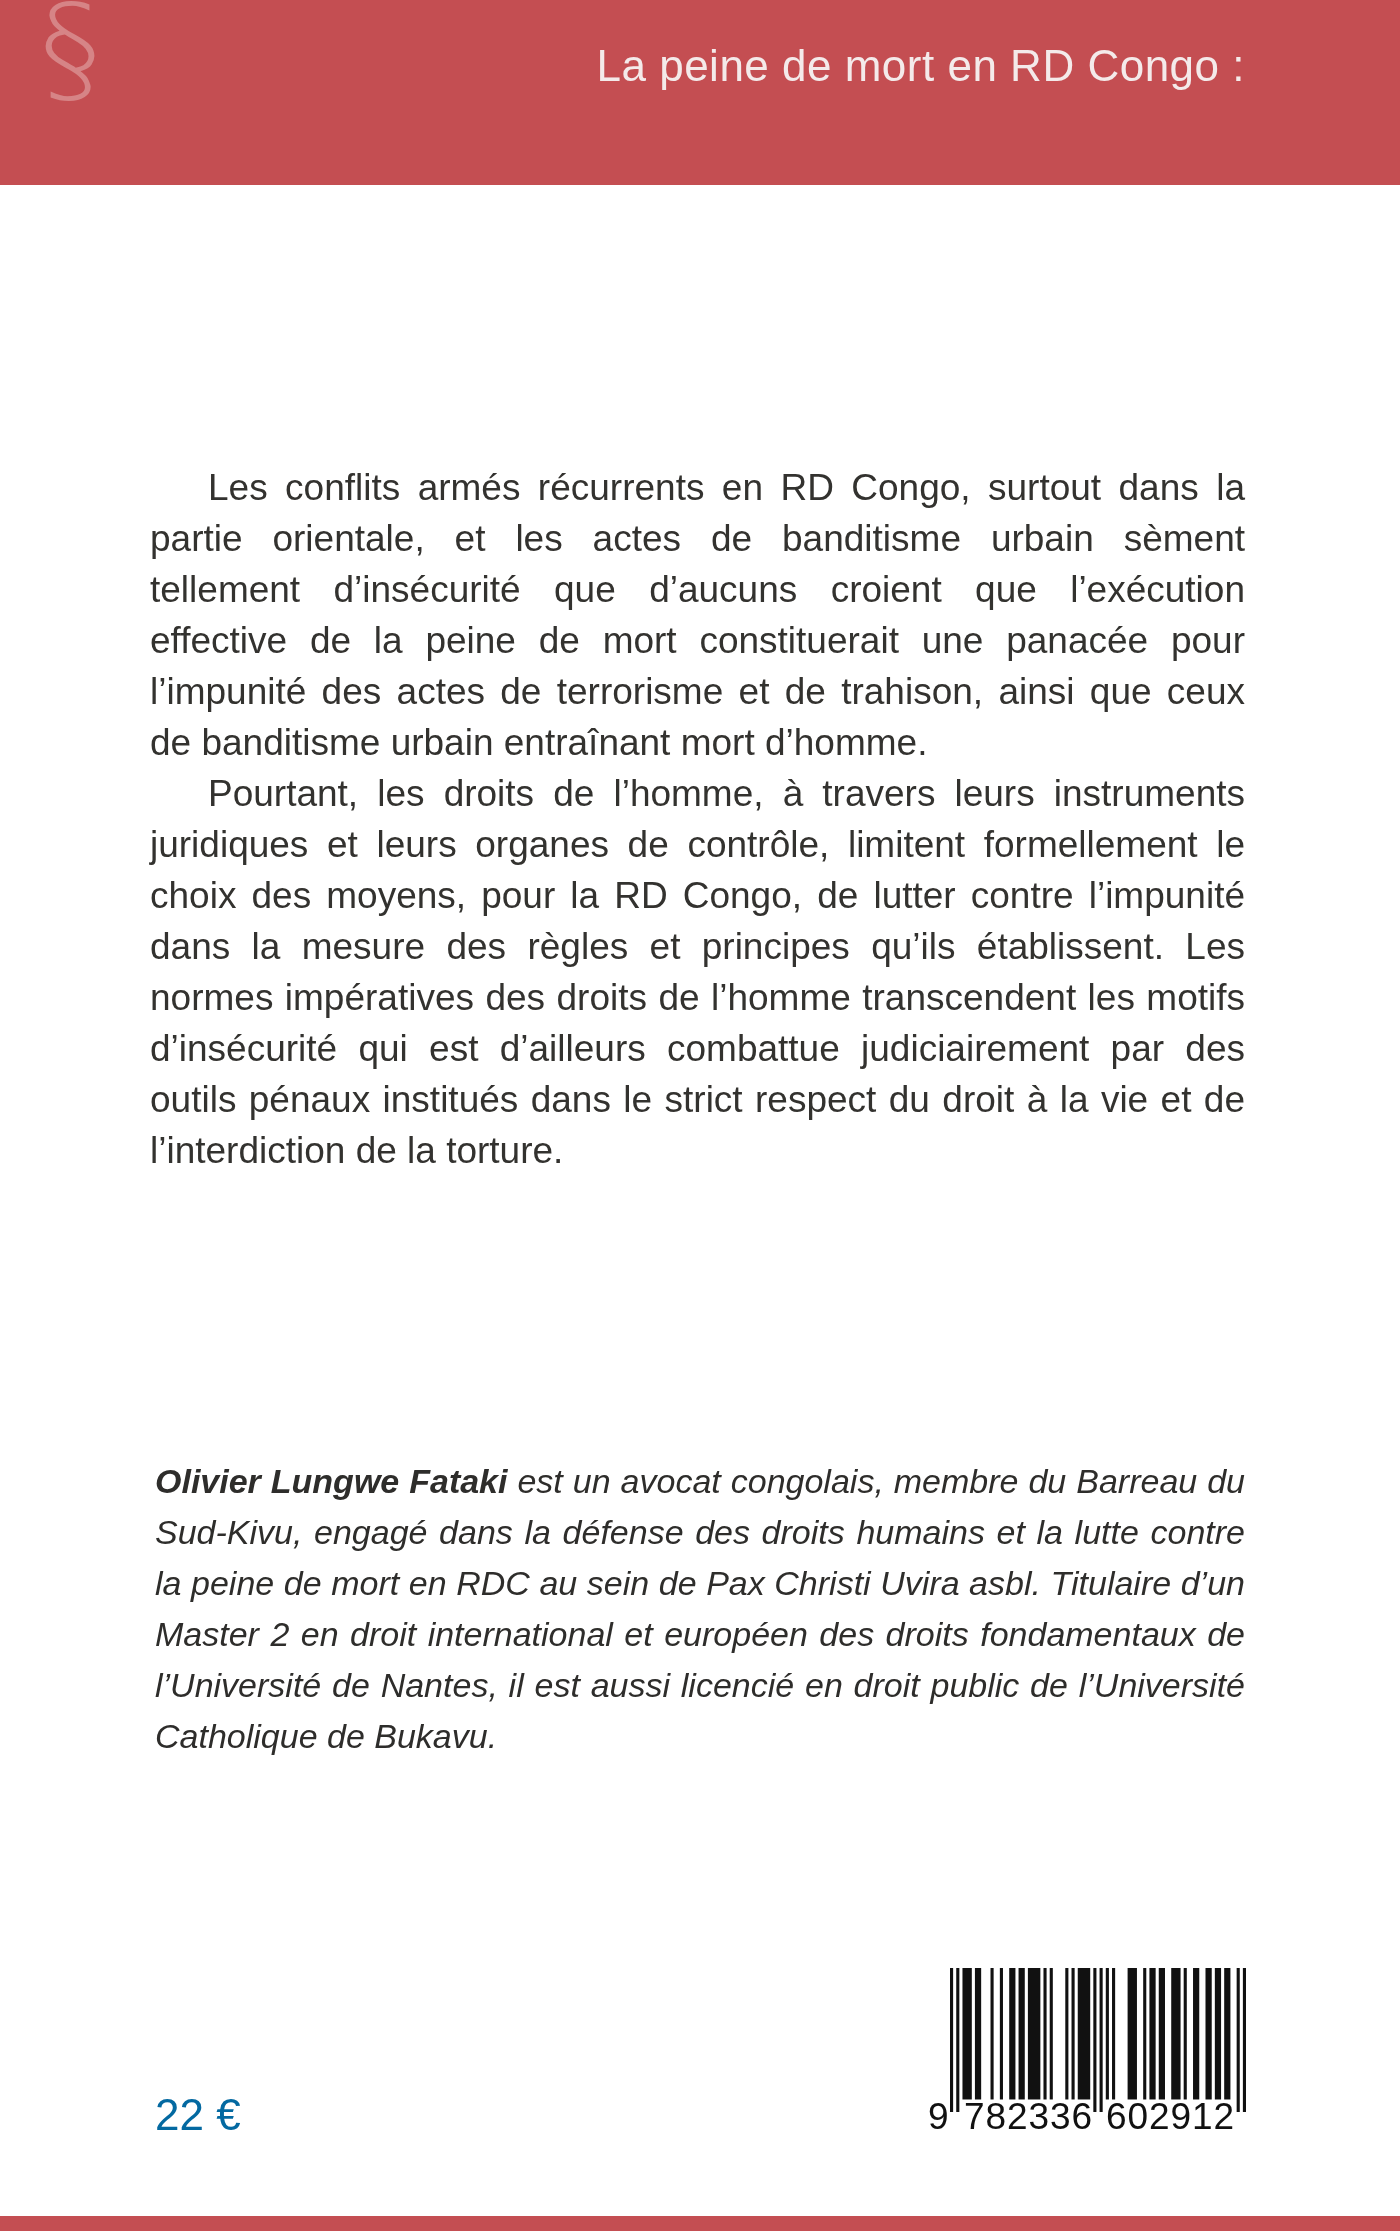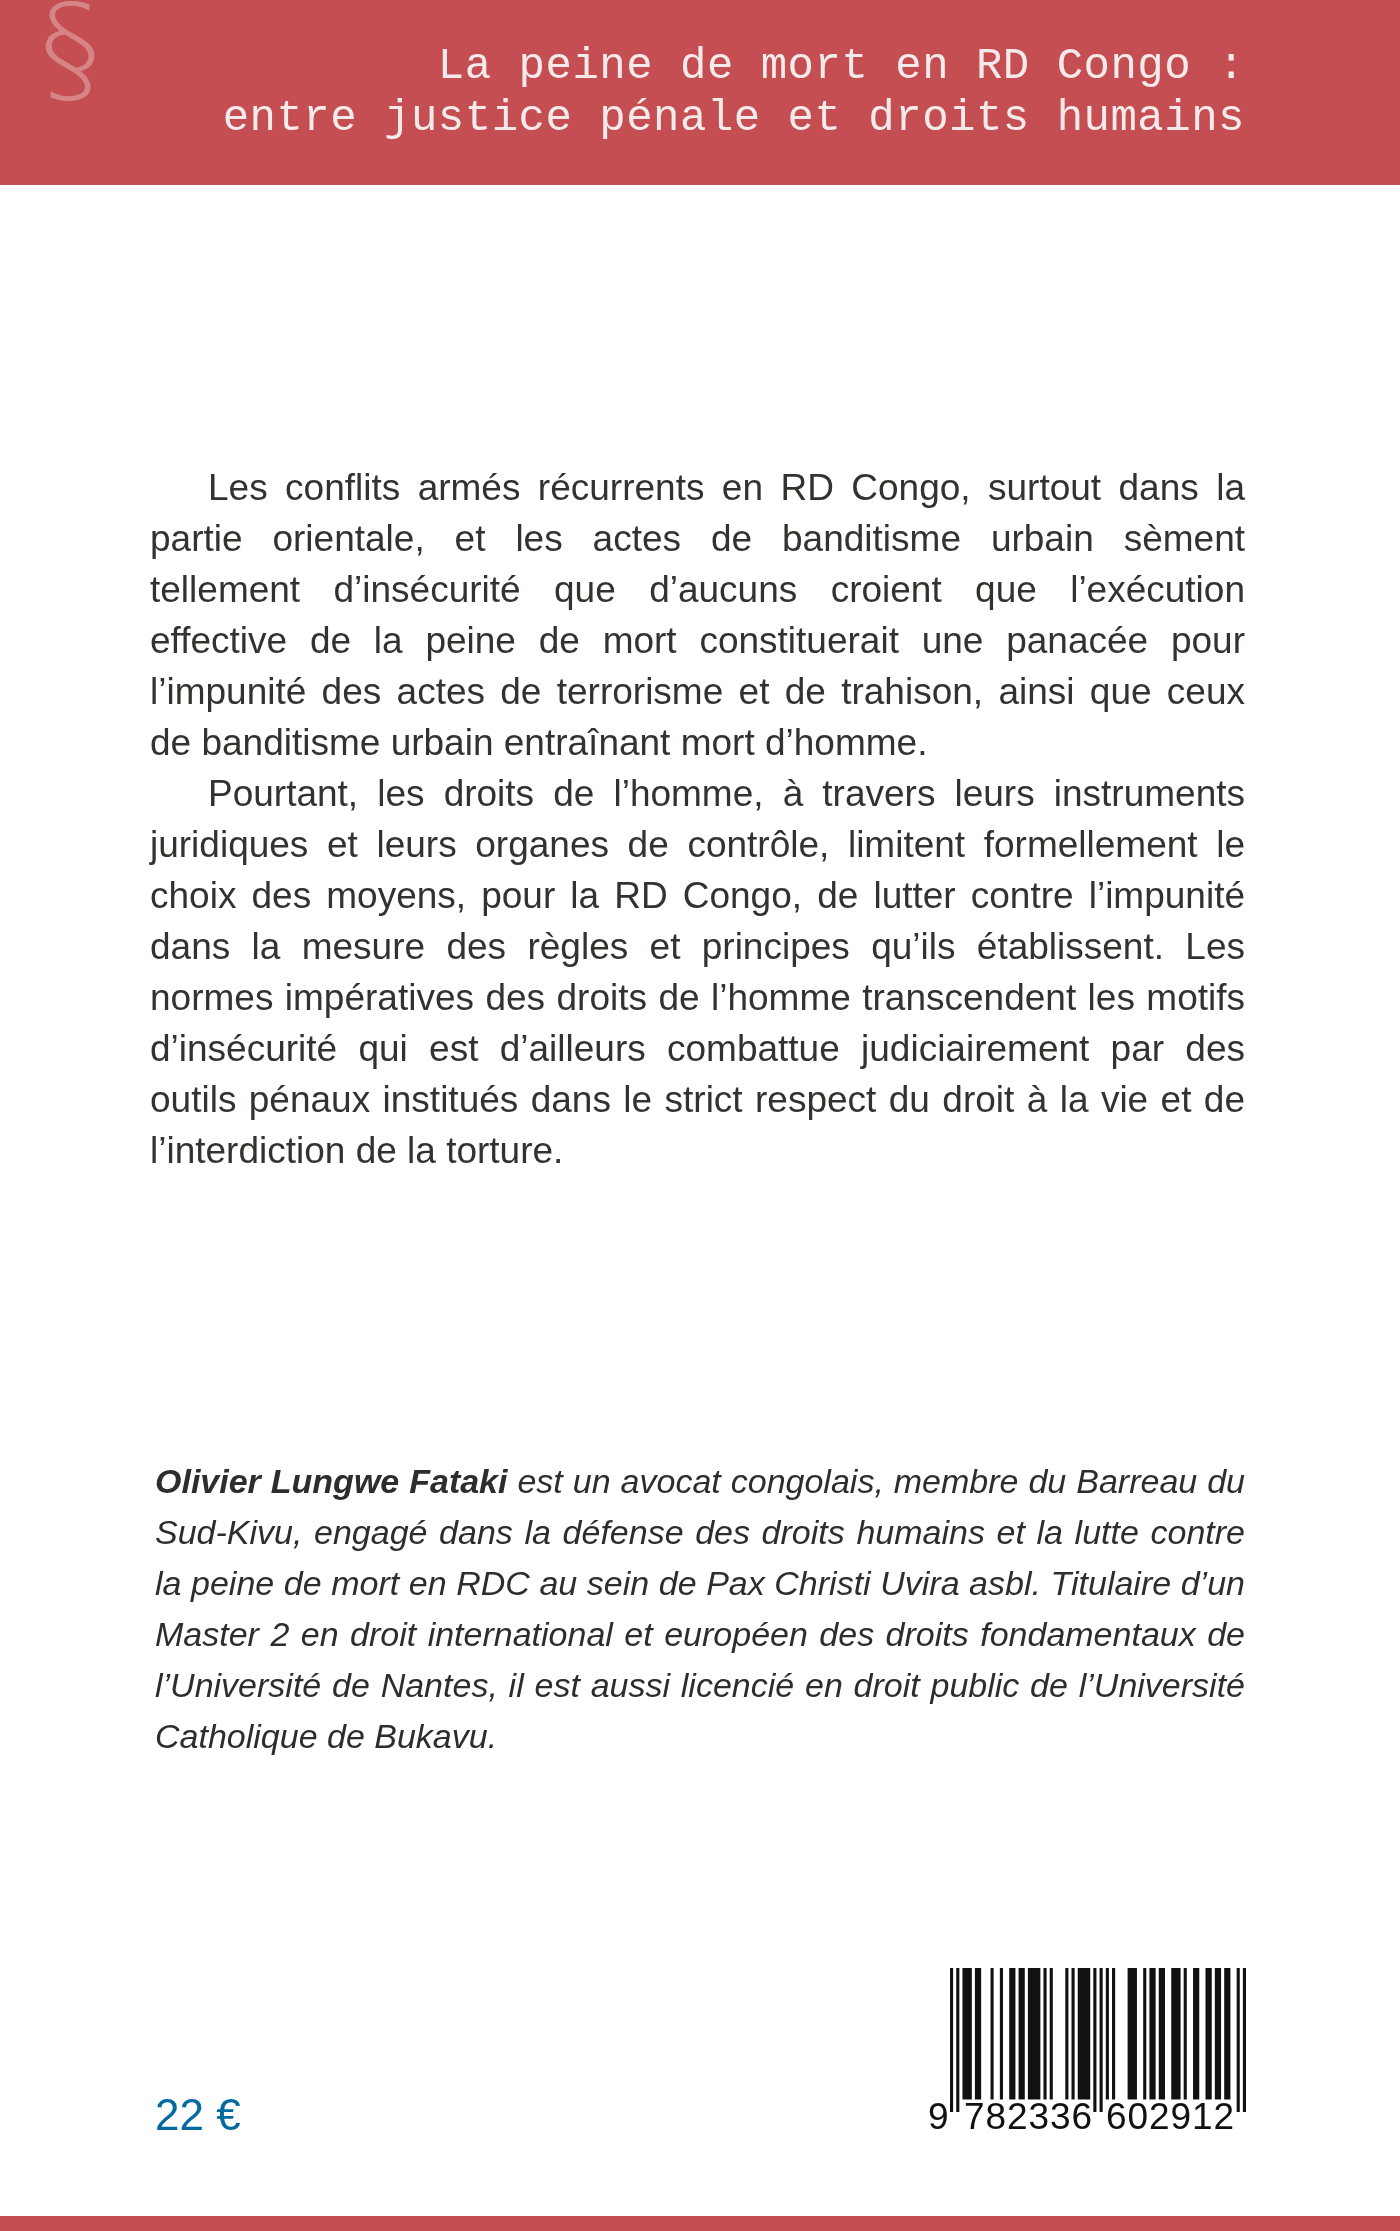--- a/index.html
+++ b/index.html
@@ -20,21 +20,20 @@
     font-size:122px;font-weight:200;line-height:1;
     color:#d68486;
     font-family:"DejaVu Sans", sans-serif;
   }
   .band-title{
     position:absolute;right:155px;top:40px;
     text-align:right;
     color:#f4eaea;
     font-size:44px;line-height:52px;font-weight:300;
     letter-spacing:0.5px;
-    font-family:Liberation Mono, monospace;
   }
   
   .synopsis{
     position:absolute;left:150px;top:462px;width:1095px;
     color:#33322f;
     font-size:37px;line-height:51px;font-weight:300;
     text-align:justify;
   }
   .synopsis p{margin:0;text-indent:58px;}
   
@@ -76,21 +75,20 @@
 </style>
 </head>
 <body>
 
 <div class="cover">
 
   <div class="band">
     <div class="section-mark">§</div>
     <div class="band-title">
       <div>La peine de mort en RD Congo :</div>
-      <div>entre justice pénale et droits humains</div>
     </div>
   </div>
 
   <div class="synopsis">
     <p>Les conflits armés récurrents en RD Congo, surtout dans la partie orientale, et les actes de banditisme urbain sèment tellement d’insécurité que d’aucuns croient que l’exécution effective de la peine de mort constituerait une panacée pour l’impunité des actes de terrorisme et de trahison, ainsi que ceux de banditisme urbain entraînant mort d’homme.</p>
     <p>Pourtant, les droits de l’homme, à travers leurs instruments juridiques et leurs organes de contrôle, limitent formellement le choix des moyens, pour la RD Congo, de lutter contre l’impunité dans la mesure des règles et principes qu’ils établissent. Les normes impératives des droits de l’homme transcendent les motifs d’insécurité qui est d’ailleurs combattue judiciairement par des outils pénaux institués dans le strict respect du droit à la vie et de l’interdiction de la torture.</p>
   </div>
 
   <div class="bio">
     <span class="bio-name">Olivier Lungwe Fataki</span><span> est un avocat congolais, membre du Barreau du Sud-Kivu, engagé dans la défense des droits humains et la lutte contre la peine de mort en RDC au sein de Pax Christi Uvira asbl. Titulaire d’un Master 2 en droit international et européen des droits fondamentaux de l’Université de Nantes, il est aussi licencié en droit public de l’Université Catholique de Bukavu.</span>

